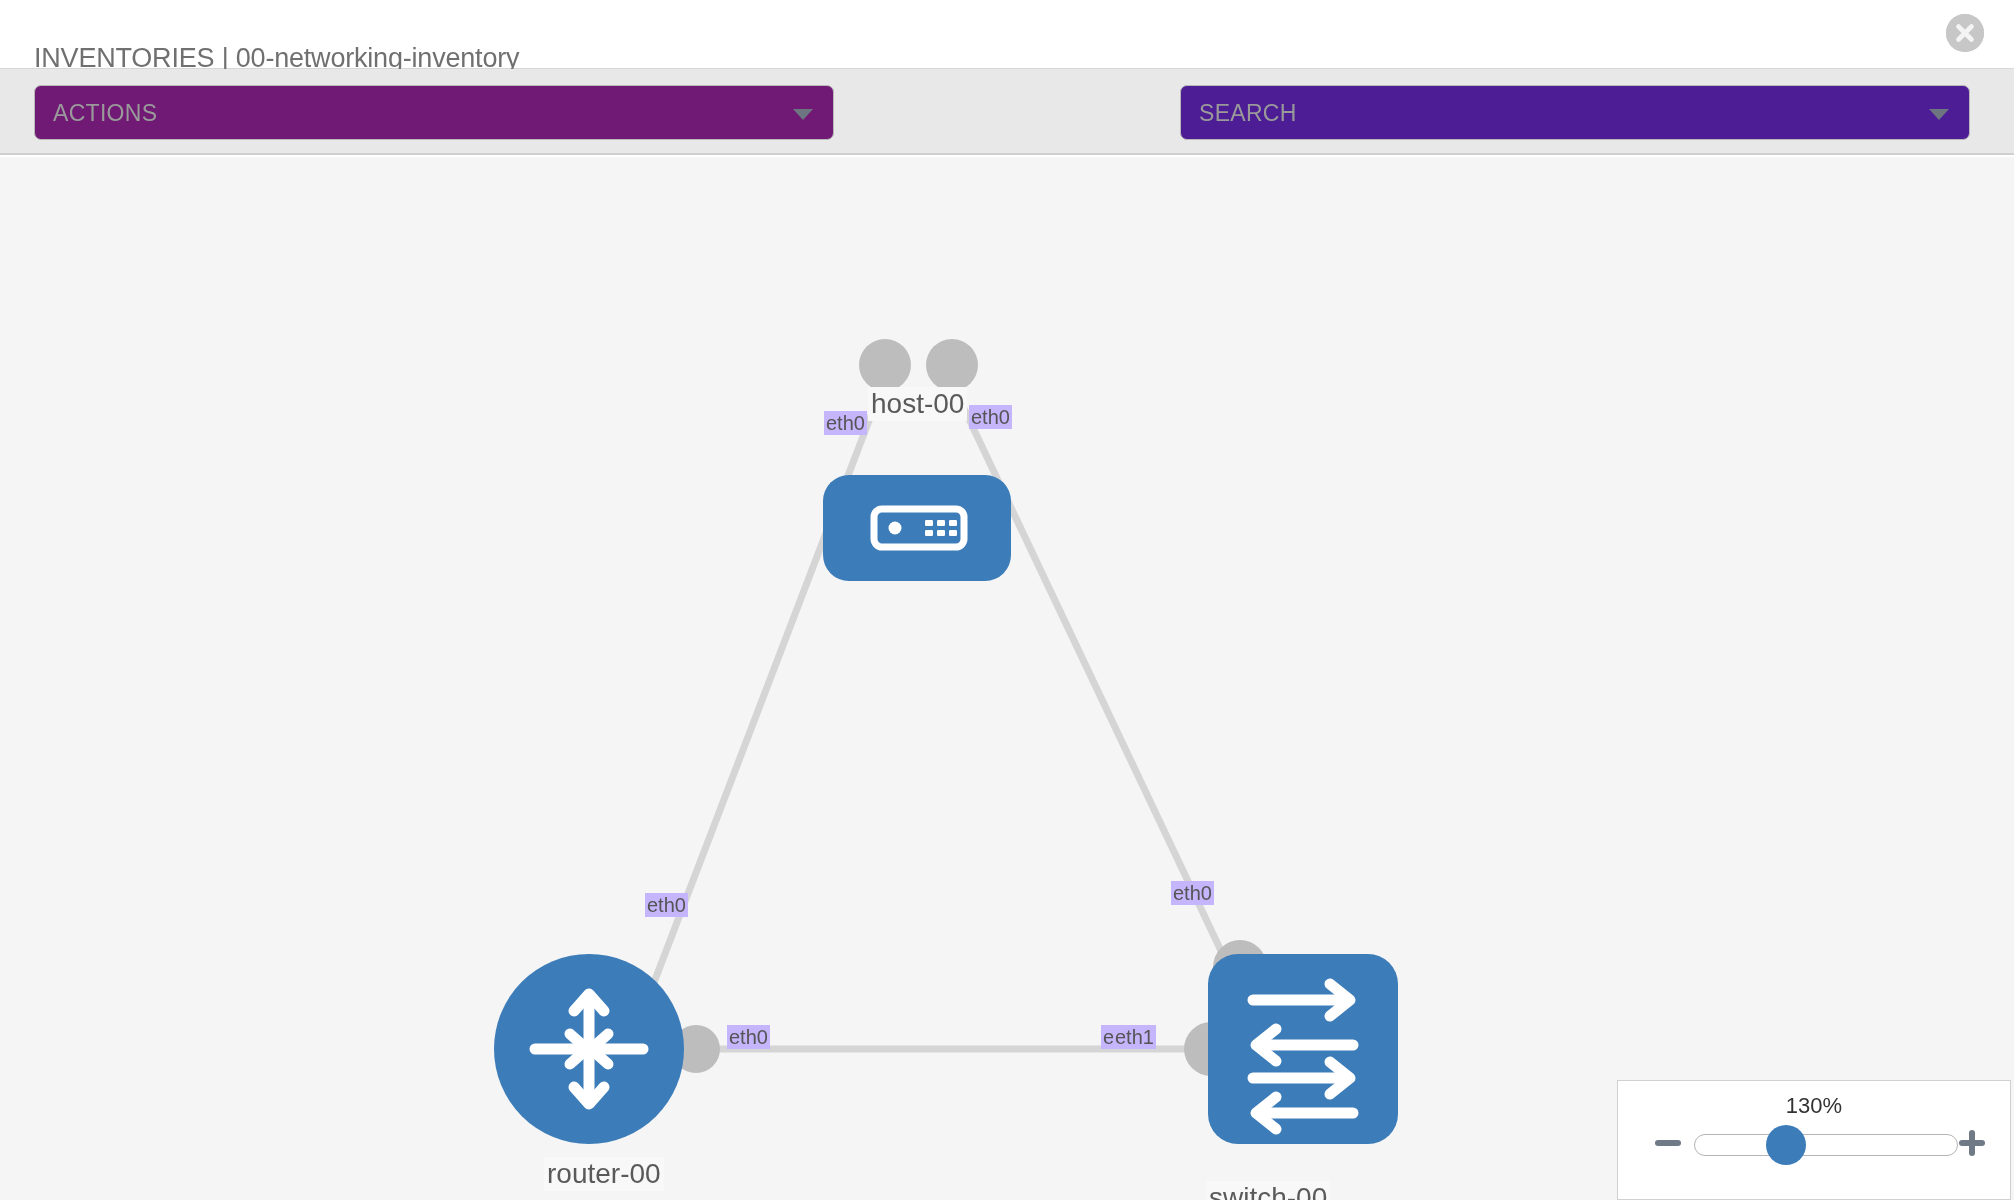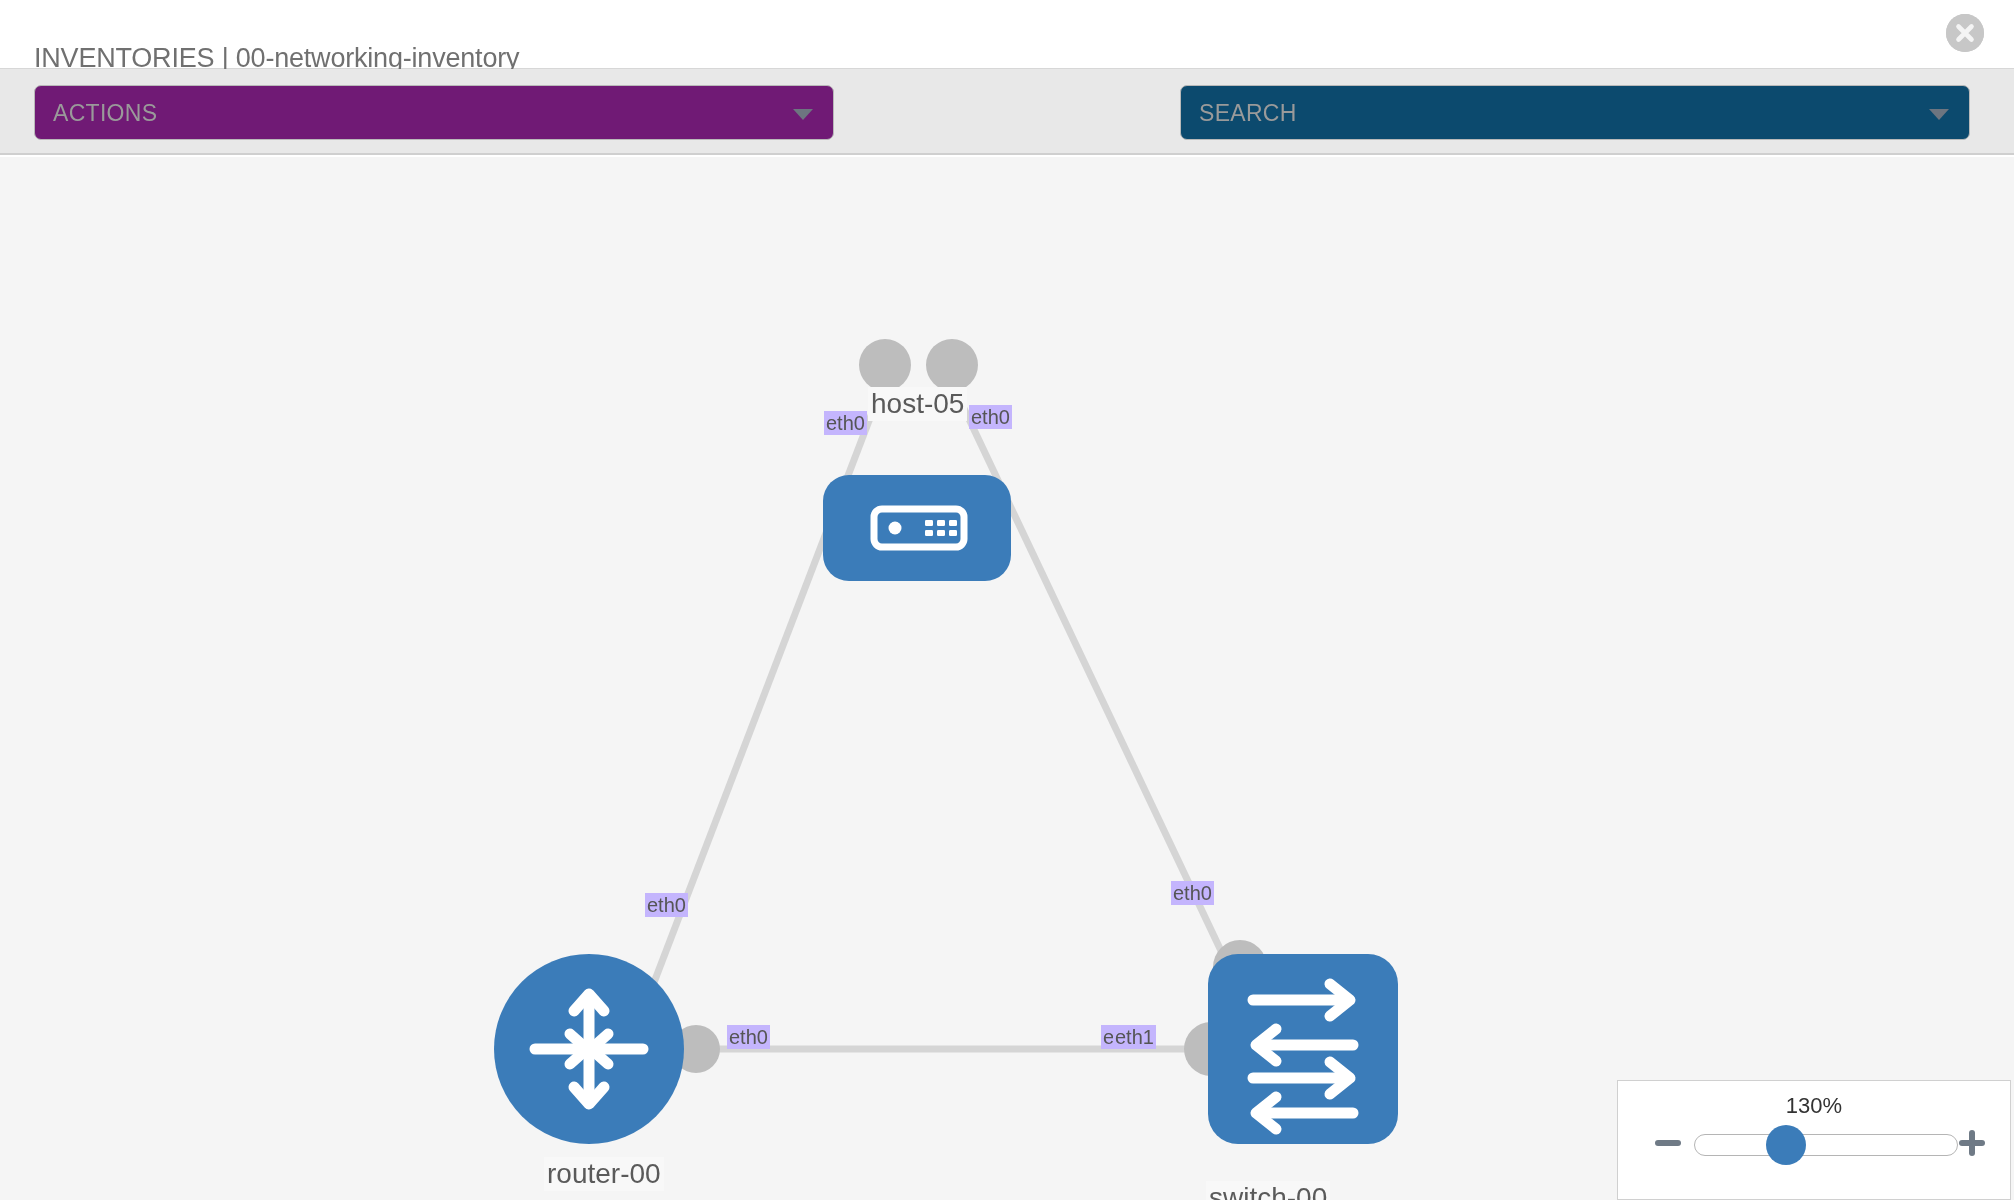--- a/index.html
+++ b/index.html
@@ -96,21 +96,21 @@
   }
   .wrench-icon { left: 1040px; }
   .key-icon { left: 1108px; }
 
   .search-select {
     position: absolute;
     left: 1180px;
     top: 16px;
     width: 790px;
     height: 55px;
-    background: #0c4a6e;
+    background: #4c1d95;
     border: 1px solid #b9b9b9;
     border-radius: 7px;
     cursor: text;
   }
   .search-select .label {
     position: absolute;
     left: 18px;
     top: 14px;
     font-size: 23px;
     color: #9a9a9a;
@@ -321,21 +321,21 @@
           <path d="M1353 956 L1258 956"></path>
           <path d="M1276 940 L1256 956 L1276 972"></path>
         </g>
       </g>
     </svg>
 
     <div class="edge-label" style="left:824px; top:254px;">eth0</div>
 
     <div class="edge-label" style="left:969px; top:248px;">eth0</div>
 
-    <div class="node-label" style="left:868px; top:230px;">host-05</div>
+    <div class="node-label" style="left:868px; top:230px;">host-00</div>
 
     <div class="edge-label" style="left:645px; top:736px;">eth0</div>
 
     <div class="edge-label" style="left:1171px; top:724px;">eth0</div>
 
     <div class="edge-label" style="left:727px; top:868px;">eth0</div>
 
     <div class="edge-label" style="left:1101px; top:868px;">eth</div>
 
     <div class="edge-label" style="left:1113px; top:868px;">eth1</div>

